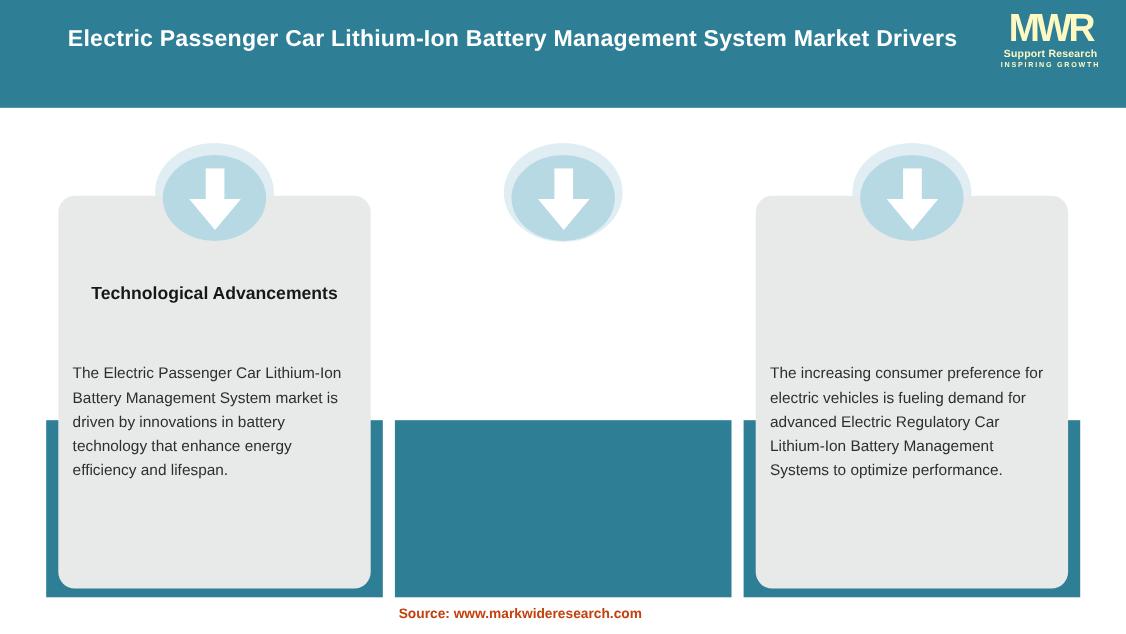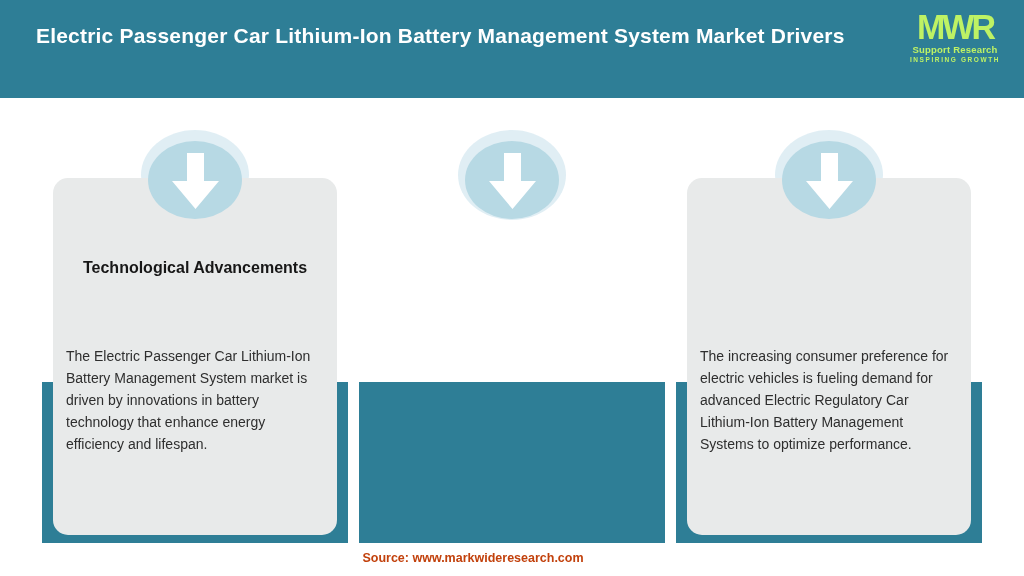--- a/index.html
+++ b/index.html
@@ -9,24 +9,24 @@
     font-family:"Liberation Sans", sans-serif;background:#ffffff;
   }
 
   
   .header{
     position:absolute;left:0;top:0;width:1024px;height:98px;
     background:#2e7e96;
   }
   .header-title{
     position:absolute;left:36px;top:24px;width:860px;
-    color:#ffffff;font-size:21px;font-weight:bold;letter-spacing:.2px;
+    color:#ffffff;font-size:21px;font-weight:bold;letter-spacing:.2px;text-align:center;
   }
   .logo{
-    position:absolute;right:14px;top:8px;width:110px;text-align:center;color:#bef264;
+    position:absolute;right:14px;top:8px;width:110px;text-align:center;color:#fef9c3;
   }
   .logo-acronym{
     font-size:34px;font-weight:bold;letter-spacing:-3px;line-height:36px;
     transform:scaleY(1.05);
   }
   .logo-name{font-size:9.5px;font-weight:bold;letter-spacing:.2px;margin-top:0px;}
   .logo-tagline{font-size:6.5px;font-weight:bold;letter-spacing:1.6px;margin-top:1px;}
 
   
   .halo{
@@ -53,21 +53,21 @@
   }
   .circle.p1{left:148px;} .circle.p2{left:465px;} .circle.p3{left:782px;}
   .circle svg{display:block;margin-top:2px;}
 
   .card-title{
     position:absolute;top:64px;left:22px;right:22px;height:50px;
     display:flex;align-items:center;justify-content:center;text-align:center;
     font-size:16px;font-weight:bold;color:#171717;line-height:21px;
   }
   .card-body{
-    position:absolute;top:167px;left:13px;right:13px;
+    position:absolute;top:150px;left:13px;right:13px;
     font-size:14px;line-height:22px;color:#2e2e2e;text-align:left;
   }
 
   
   .source{
     position:absolute;top:551px;left:0;width:946px;text-align:center;
     font-size:12.5px;font-weight:bold;color:#c2410c;
   }
   .disclaimer{
     position:absolute;top:558px;right:9px;

